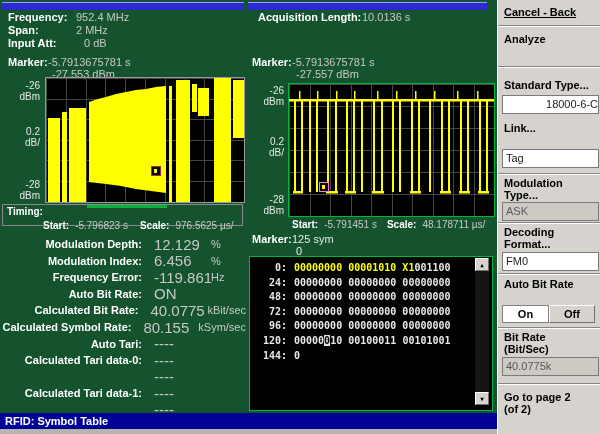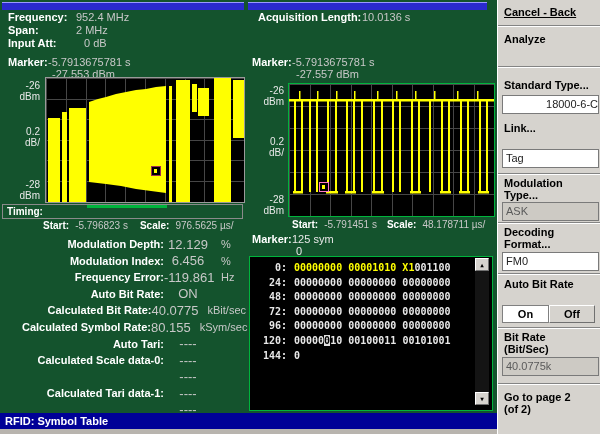--- a/index.html
+++ b/index.html
@@ -14,22 +14,22 @@
   .gridL{border:1px solid #9a9a9a;
     background-image:repeating-linear-gradient(to right,#464646 0,#464646 1px,transparent 1px,transparent 19.8px),
                      repeating-linear-gradient(to bottom,#464646 0,#464646 1px,transparent 1px,transparent 20.6px);}
   .gridR{border:1px solid #00b43c;
     background-image:repeating-linear-gradient(to right,#464646 0,#464646 1px,transparent 1px,transparent 20.5px),
                      repeating-linear-gradient(to bottom,#464646 0,#464646 1px,transparent 1px,transparent 22px);}
   .axis{position:absolute;text-align:right;color:#e8e8e8;font-size:10px;font-weight:normal;line-height:11px;}
   .mkbox{position:absolute;width:8px;height:8px;background:#000;}
   .mkdot{position:absolute;left:2px;top:2px;width:3px;height:4px;background:#ffff00;}
   .meas-row{display:flex;height:16.55px;align-items:center;}
-  .meas-row .m-lbl{width:142px;text-align:right;color:#fff;font-weight:bold;font-size:11px;white-space:nowrap;padding-left:22px;}
-  .meas-row .m-val{width:48px;text-align:center;color:#c8c8c8;font-size:13px;}
+  .meas-row .m-lbl{width:142px;text-align:right;color:#fff;font-weight:bold;font-size:11px;white-space:nowrap;}
+  .meas-row .m-val{width:48px;text-align:left;color:#c8c8c8;font-size:15px;margin-left:12px;}
   .meas-row .m-unit{margin-left:9px;color:#c8c8c8;font-size:11px;}
   #symtable{position:absolute;left:249px;top:256px;width:244px;height:155px;border:1px solid #00b43c;
             background:#000;box-sizing:border-box;padding-top:4px;
             font-family:"DejaVu Sans Mono",monospace;font-size:10px;font-weight:bold;}
   .sym-row{display:flex;line-height:14.6px;color:#e8e8e8;white-space:pre;}
   .sym-idx{width:37px;text-align:right;margin-right:7px;}
   .sym-y{color:#ffff00;}
   .sym-hl{background:#e0e0e0;color:#000;}
   #scrollbar{position:absolute;right:3px;top:1px;width:14px;height:147px;background:#141414;}
   .sb-btn{position:absolute;left:0;width:14px;height:13px;background:#d6d3ce;
@@ -40,21 +40,21 @@
   #bottomstrip{position:absolute;left:0;top:429px;width:600px;height:5px;background:#b8b4ae;}
   #sidebar{position:absolute;left:497px;top:0;width:103px;height:434px;background:#d6d3ce;
            border-left:1px solid #fff;box-sizing:border-box;color:#000;}
   .sb-item{position:absolute;left:6px;font-size:11px;font-weight:bold;white-space:nowrap;color:#000;}
   .sb-sep{position:absolute;left:0;width:103px;height:0;border-top:1px solid #848484;border-bottom:1px solid #fff;}
   .sb-field{position:absolute;left:4px;width:92px;height:17px;background:#fff;border:1px solid #7a7a7a;
             font-size:11px;line-height:16px;padding-left:3px;color:#222;}
   .sb-field.dim{background:#cdcac4;color:#5a5a5a;}
   .toggle{position:absolute;top:305px;height:18px;box-sizing:border-box;font-size:11px;font-weight:bold;
           text-align:center;line-height:16px;}
-  #timingbar{position:absolute;left:2px;top:204px;width:241px;height:15px;border:1px solid #8a8a8a;box-sizing:border-box;}
+  #timingbar{position:absolute;left:2px;top:204px;width:241px;height:22px;border:1px solid #8a8a8a;box-sizing:border-box;}
   .ssline{position:absolute;display:flex;gap:6px;font-size:10px;white-space:nowrap;}
   .ssline .k{color:#fff;font-weight:bold;}
   .ssline .v{color:#c8c8c8;}
 </style>
 </head>
 <body>
 
 <div id="root">
 
   <div class="titlebar" style="left:2px;width:242px;"></div>
@@ -223,21 +223,21 @@
         <span class="m-lbl">Calculated Symbol Rate:</span>
         <span class="m-val">80.155</span>
         <span class="m-unit">kSym/sec</span>
       </div>
     <div class="meas-row">
         <span class="m-lbl">Auto Tari:</span>
         <span class="m-val">----</span>
         <span class="m-unit"></span>
       </div>
     <div class="meas-row">
-        <span class="m-lbl">Calculated Scale data-0:</span>
+        <span class="m-lbl">Calculated Tari data-0:</span>
         <span class="m-val">----</span>
         <span class="m-unit"></span>
       </div>
     <div class="meas-row">
         <span class="m-lbl"></span>
         <span class="m-val">----</span>
         <span class="m-unit"></span>
       </div>
     <div class="meas-row">
         <span class="m-lbl">Calculated Tari data-1:</span>

